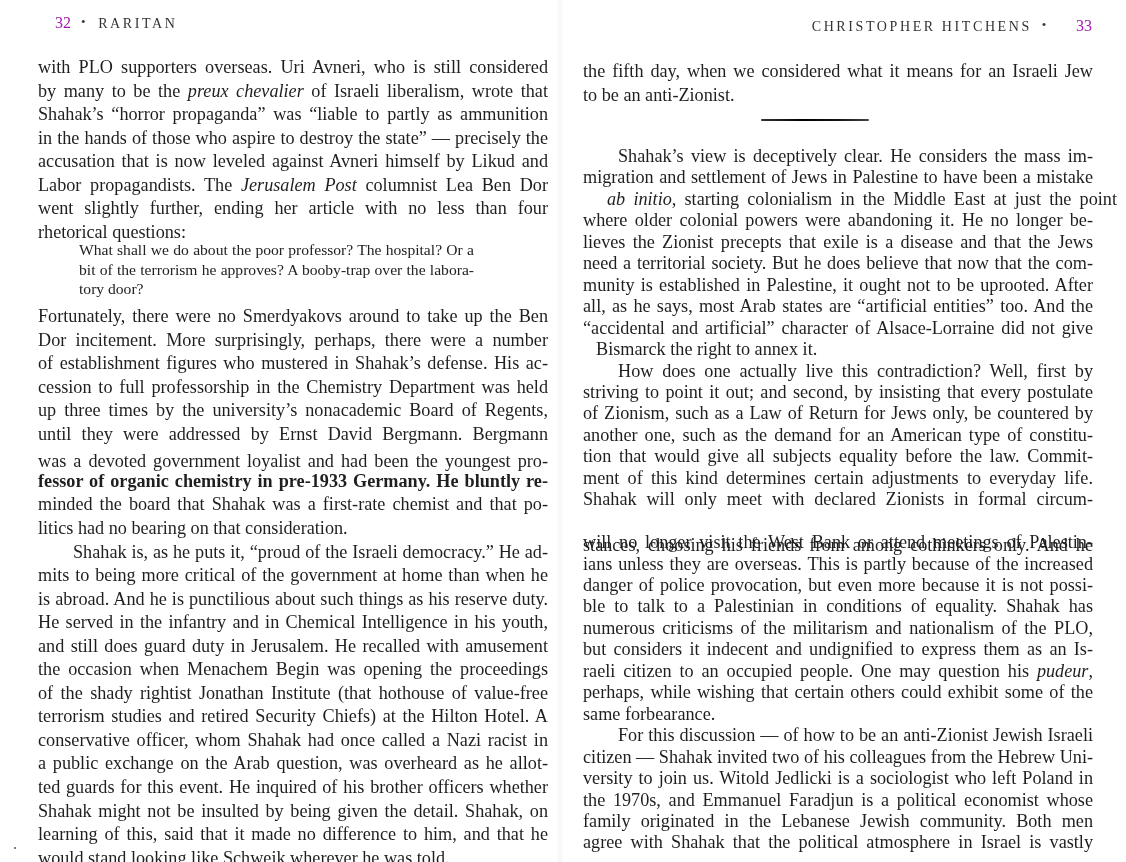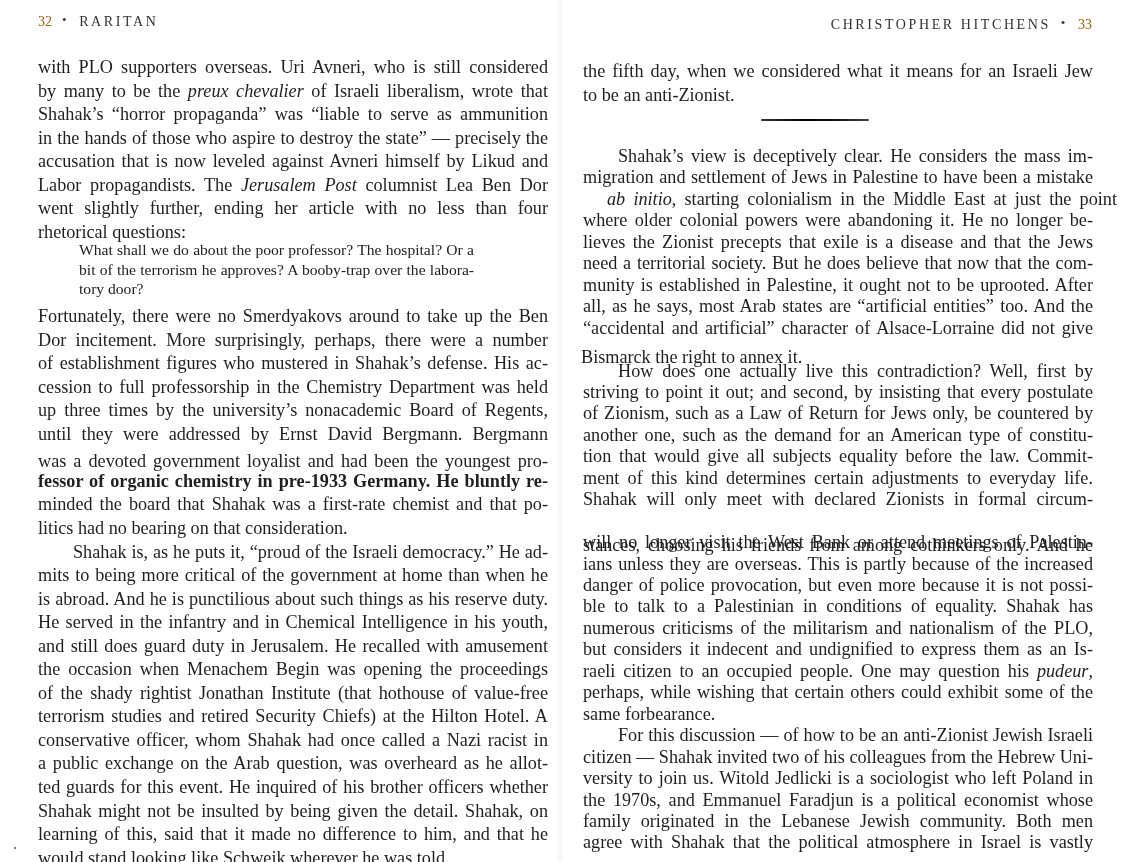--- a/index.html
+++ b/index.html
@@ -13,21 +13,21 @@
   .page-left { left: 0; width: 560px; }
   .page-right { left: 560px; width: 566px; }
   .gutter {
     position: absolute; left: 556px; top: 0; width: 8px; height: 862px;
     background: linear-gradient(to right, rgba(0,0,0,0.0), rgba(0,0,0,0.035), rgba(0,0,0,0.0));
   }
   .running-head {
     position: absolute; font-family: "Liberation Serif", serif;
     letter-spacing: 2.6px; font-size: 14px; color: #333; white-space: nowrap;
   }
-  .folio { font-family: "Liberation Serif", serif; font-size: 14px; letter-spacing: 0; color: #a16207; }
+  .folio { font-family: "Liberation Serif", serif; font-size: 16px; letter-spacing: 0; color: #a21caf; margin-left: 17px; }
   .bullet { font-size: 13px; margin: 0 10px; position: relative; top: -2px; }
   .line {
     position: absolute; white-space: nowrap;
     font-family: "Liberation Serif", serif; font-size: 18.2px; line-height: 22px;
     color: #1f1f1f;
     text-align: justify; text-align-last: justify;
   }
   .line.last { text-align-last: left; }
   .quote-line {
     position: absolute; white-space: nowrap;
@@ -47,21 +47,21 @@
 </head>
 <body>
 
 <div class="page page-left">
   <div class="running-head" style="left:38px; top:14px;">
     <span class="folio">32</span><span class="bullet">•</span><span>RARITAN</span>
   </div>
   <div id="left-body">
       <div class="line" style="top: 56px; left: 38px; width: 510px;"><span>with PLO supporters overseas. Uri Avneri, who is still considered</span></div>
       <div class="line" style="top: 79.55px; left: 38px; width: 510px;"><span>by many to be the </span><em>preux chevalier</em><span> of Israeli liberalism, wrote that</span></div>
-      <div class="line" style="top: 103.1px; left: 38px; width: 510px;"><span>Shahak’s “horror propaganda” was “liable to serve as ammunition</span></div>
+      <div class="line" style="top: 103.1px; left: 38px; width: 510px;"><span>Shahak’s “horror propaganda” was “liable to partly as ammunition</span></div>
       <div class="line" style="top: 126.65px; left: 38px; width: 510px;"><span>in the hands of those who aspire to destroy the state” — precisely the</span></div>
       <div class="line" style="top: 150.2px; left: 38px; width: 510px;"><span>accusation that is now leveled against Avneri himself by Likud and</span></div>
       <div class="line" style="top: 173.75px; left: 38px; width: 510px;"><span>Labor propagandists. The </span><em>Jerusalem Post</em><span> columnist Lea Ben Dor</span></div>
       <div class="line" style="top: 197.3px; left: 38px; width: 510px;"><span>went slightly further, ending her article with no less than four</span></div>
       <div class="line last" style="top: 220.85px; left: 38px; width: 510px;"><span>rhetorical questions:</span></div>
       <div class="quote-line" style="top: 240px; left: 79px; width: 395px;"><span>What shall we do about the poor professor? The hospital? Or a</span></div>
       <div class="quote-line" style="top: 259.5px; left: 79px; width: 395px;"><span>bit of the terrorism he approves? A booby-trap over the labora-</span></div>
       <div class="quote-line last" style="top: 279px; left: 79px; width: 120px;"><span>tory door?</span></div>
       <div class="line" style="top: 305px; left: 38px; width: 510px;"><span>Fortunately, there were no Smerdyakovs around to take up the Ben</span></div>
       <div class="line" style="top: 329px; left: 38px; width: 510px;"><span>Dor incitement. More surprisingly, perhaps, there were a number</span></div>
@@ -101,21 +101,21 @@
       <div class="line last" style="top: 83.55px; left: 23px; width: 510px;"><span>to be an anti-Zionist.</span></div>
       <div class="line" style="top: 145px; left: 58px; width: 475px;"><span>Shahak’s view is deceptively clear. He considers the mass im-</span></div>
       <div class="line" style="top: 166.45px; left: 23px; width: 510px;"><span>migration and settlement of Jews in Palestine to have been a mistake</span></div>
       <div class="line" style="top: 187.9px; left: 23px; width: 510px; margin-left: 24px;"><em>ab initio</em><span>, starting colonialism in the Middle East at just the point</span></div>
       <div class="line" style="top: 209.35px; left: 23px; width: 510px;"><span>where older colonial powers were abandoning it. He no longer be-</span></div>
       <div class="line" style="top: 230.8px; left: 23px; width: 510px;"><span>lieves the Zionist precepts that exile is a disease and that the Jews</span></div>
       <div class="line" style="top: 252.25px; left: 23px; width: 510px;"><span>need a territorial society. But he does believe that now that the com-</span></div>
       <div class="line" style="top: 273.7px; left: 23px; width: 510px;"><span>munity is established in Palestine, it ought not to be uprooted. After</span></div>
       <div class="line" style="top: 295.15px; left: 23px; width: 510px;"><span>all, as he says, most Arab states are “artificial entities” too. And the</span></div>
       <div class="line" style="top: 316.6px; left: 23px; width: 510px;"><span>“accidental and artificial” character of Alsace-Lorraine did not give</span></div>
-      <div class="line last" style="top: 338.05px; left: 21px; width: 510px; margin-top: 8px;"><span>Bismarck the right to annex it.</span></div>
+      <div class="line last" style="top: 338.05px; left: 36px; width: 510px;"><span>Bismarck the right to annex it.</span></div>
       <div class="line" style="top: 359.5px; left: 58px; width: 475px;"><span>How does one actually live this contradiction? Well, first by</span></div>
       <div class="line" style="top: 380.95px; left: 23px; width: 510px;"><span>striving to point it out; and second, by insisting that every postulate</span></div>
       <div class="line" style="top: 402.4px; left: 23px; width: 510px;"><span>of Zionism, such as a Law of Return for Jews only, be countered by</span></div>
       <div class="line" style="top: 423.85px; left: 23px; width: 510px;"><span>another one, such as the demand for an American type of constitu-</span></div>
       <div class="line" style="top: 445.3px; left: 23px; width: 510px;"><span>tion that would give all subjects equality before the law. Commit-</span></div>
       <div class="line" style="top: 466.75px; left: 23px; width: 510px;"><span>ment of this kind determines certain adjustments to everyday life.</span></div>
       <div class="line" style="top: 488.2px; left: 23px; width: 510px;"><span>Shahak will only meet with declared Zionists in formal circum-</span></div>
       <div class="line" style="top: 509.65px; left: 23px; width: 510px; margin-top: 24px;"><span>stances, choosing his friends from among cothinkers only. And he</span></div>
       <div class="line" style="top: 531.1px; left: 23px; width: 510px;"><span>will no longer visit the West Bank or attend meetings of Palestin-</span></div>
       <div class="line" style="top: 552.55px; left: 23px; width: 510px;"><span>ians unless they are overseas. This is partly because of the increased</span></div>

